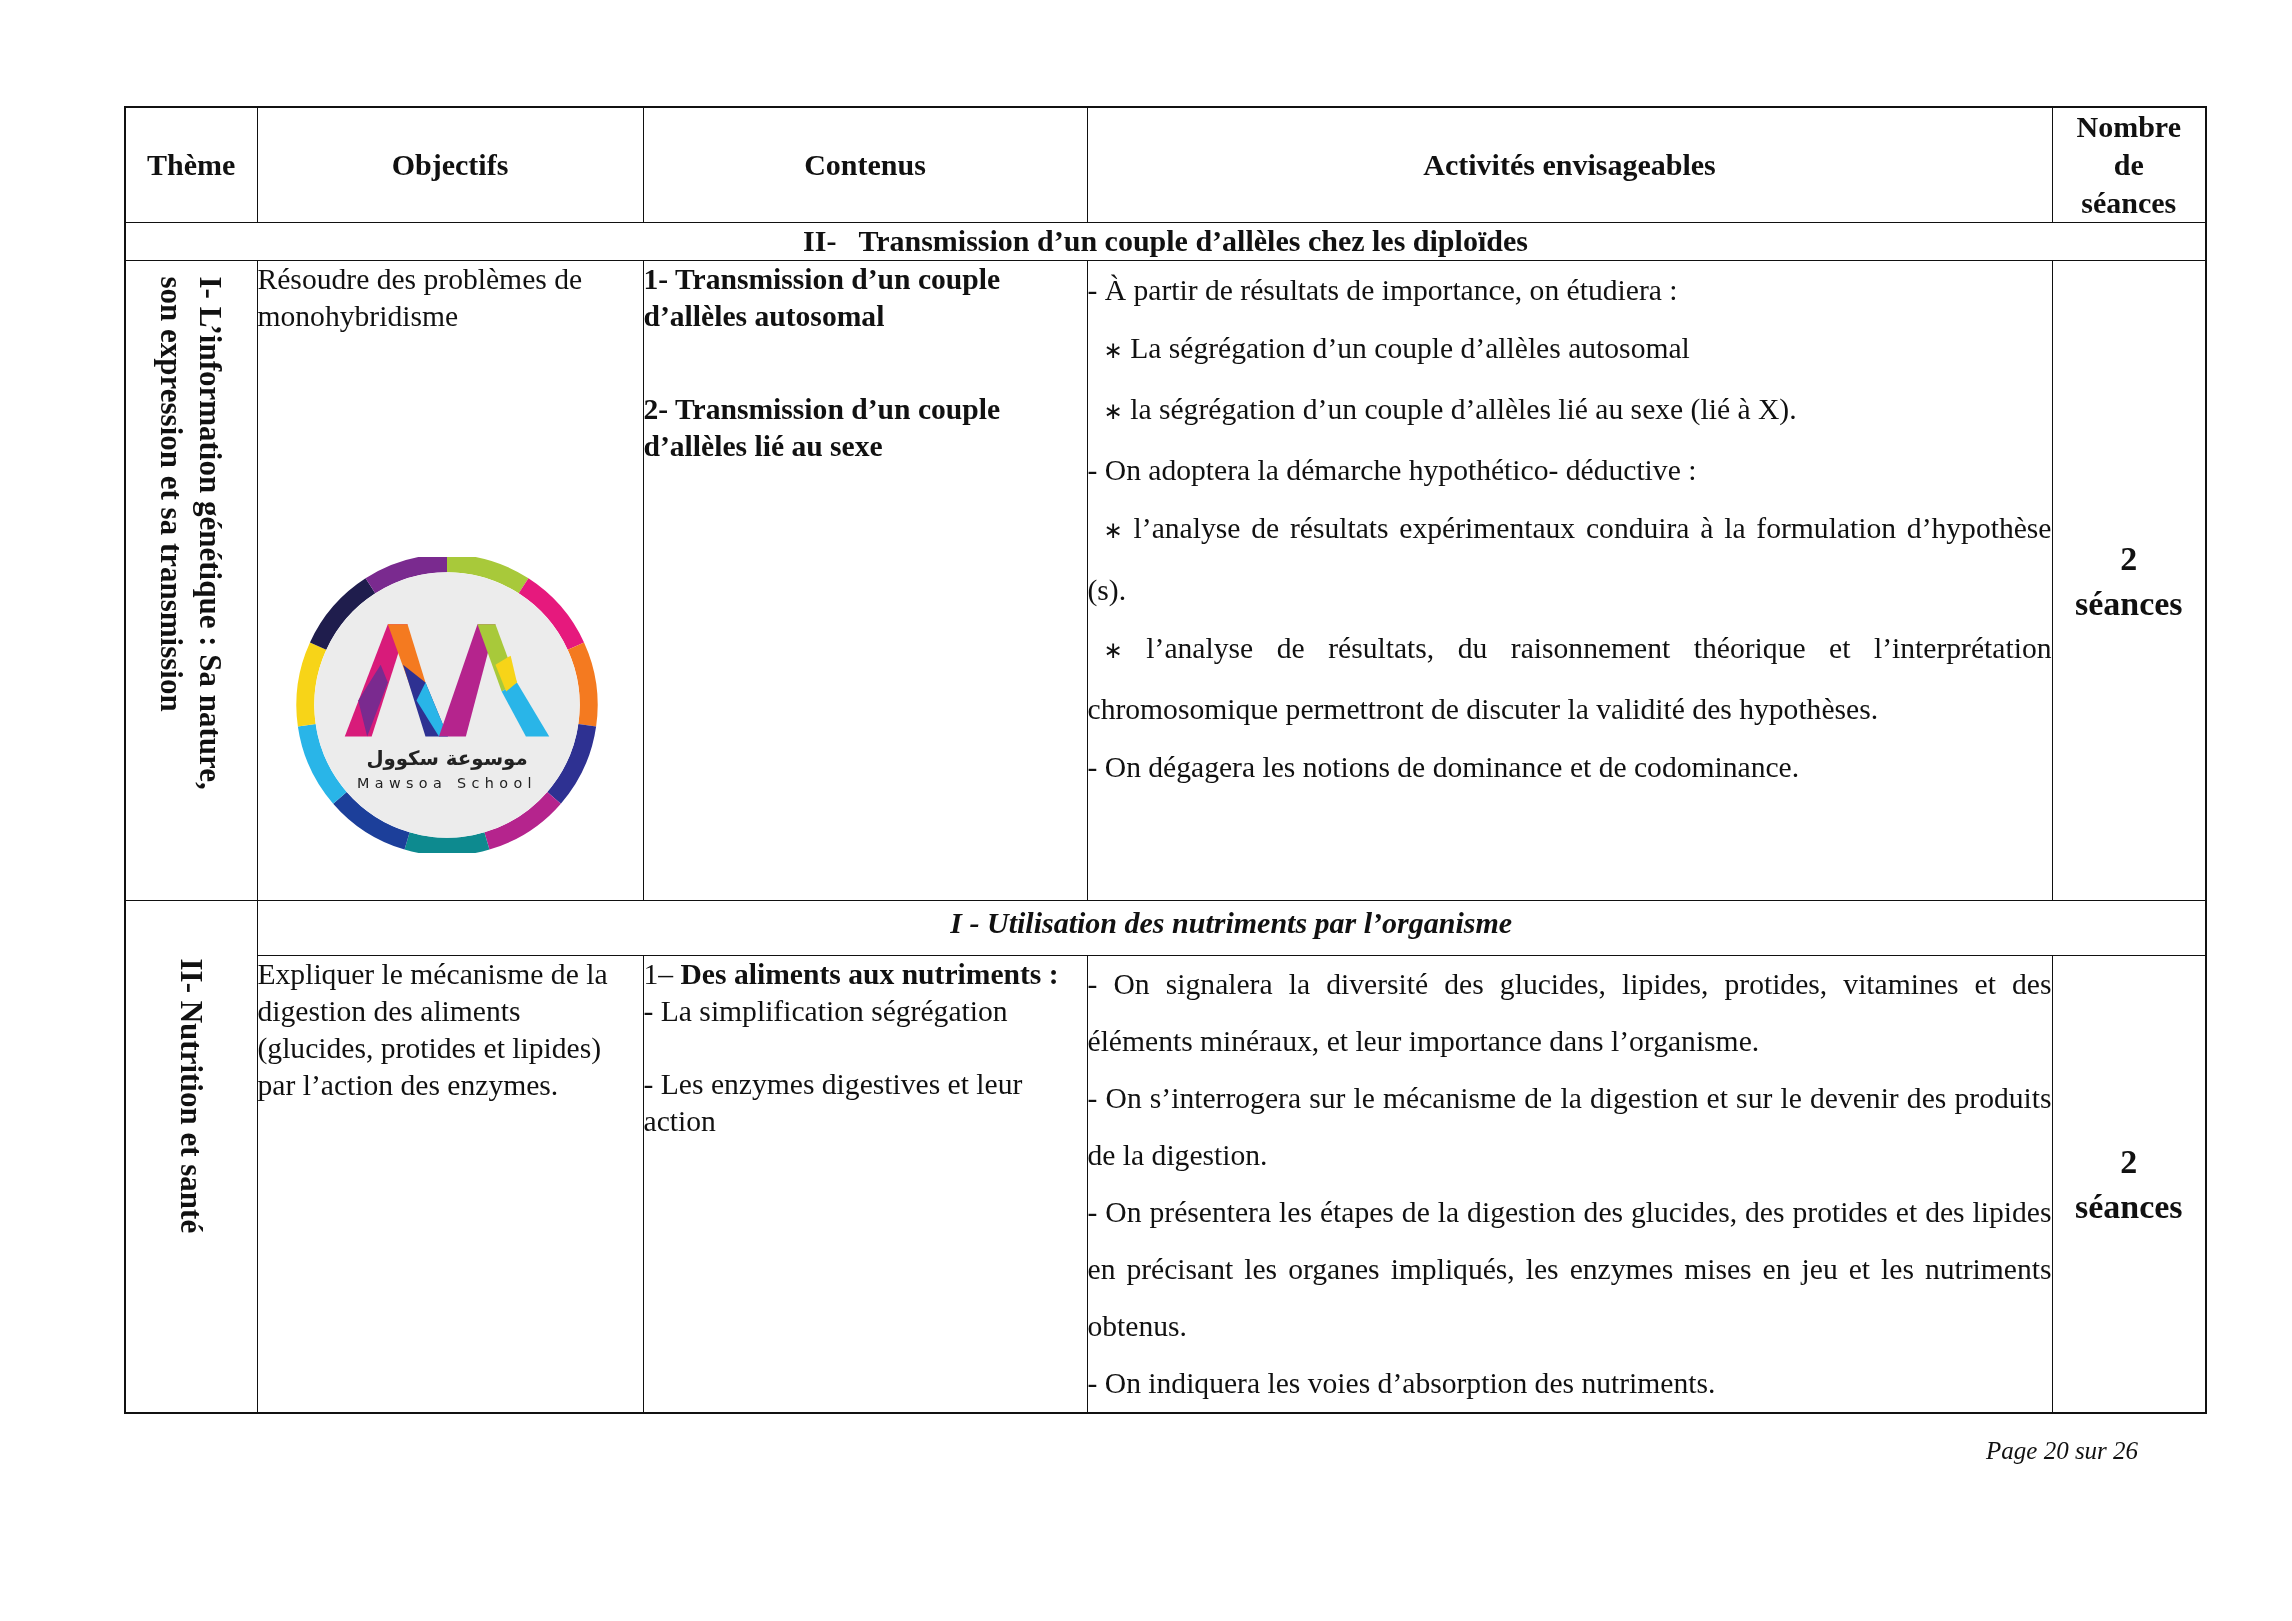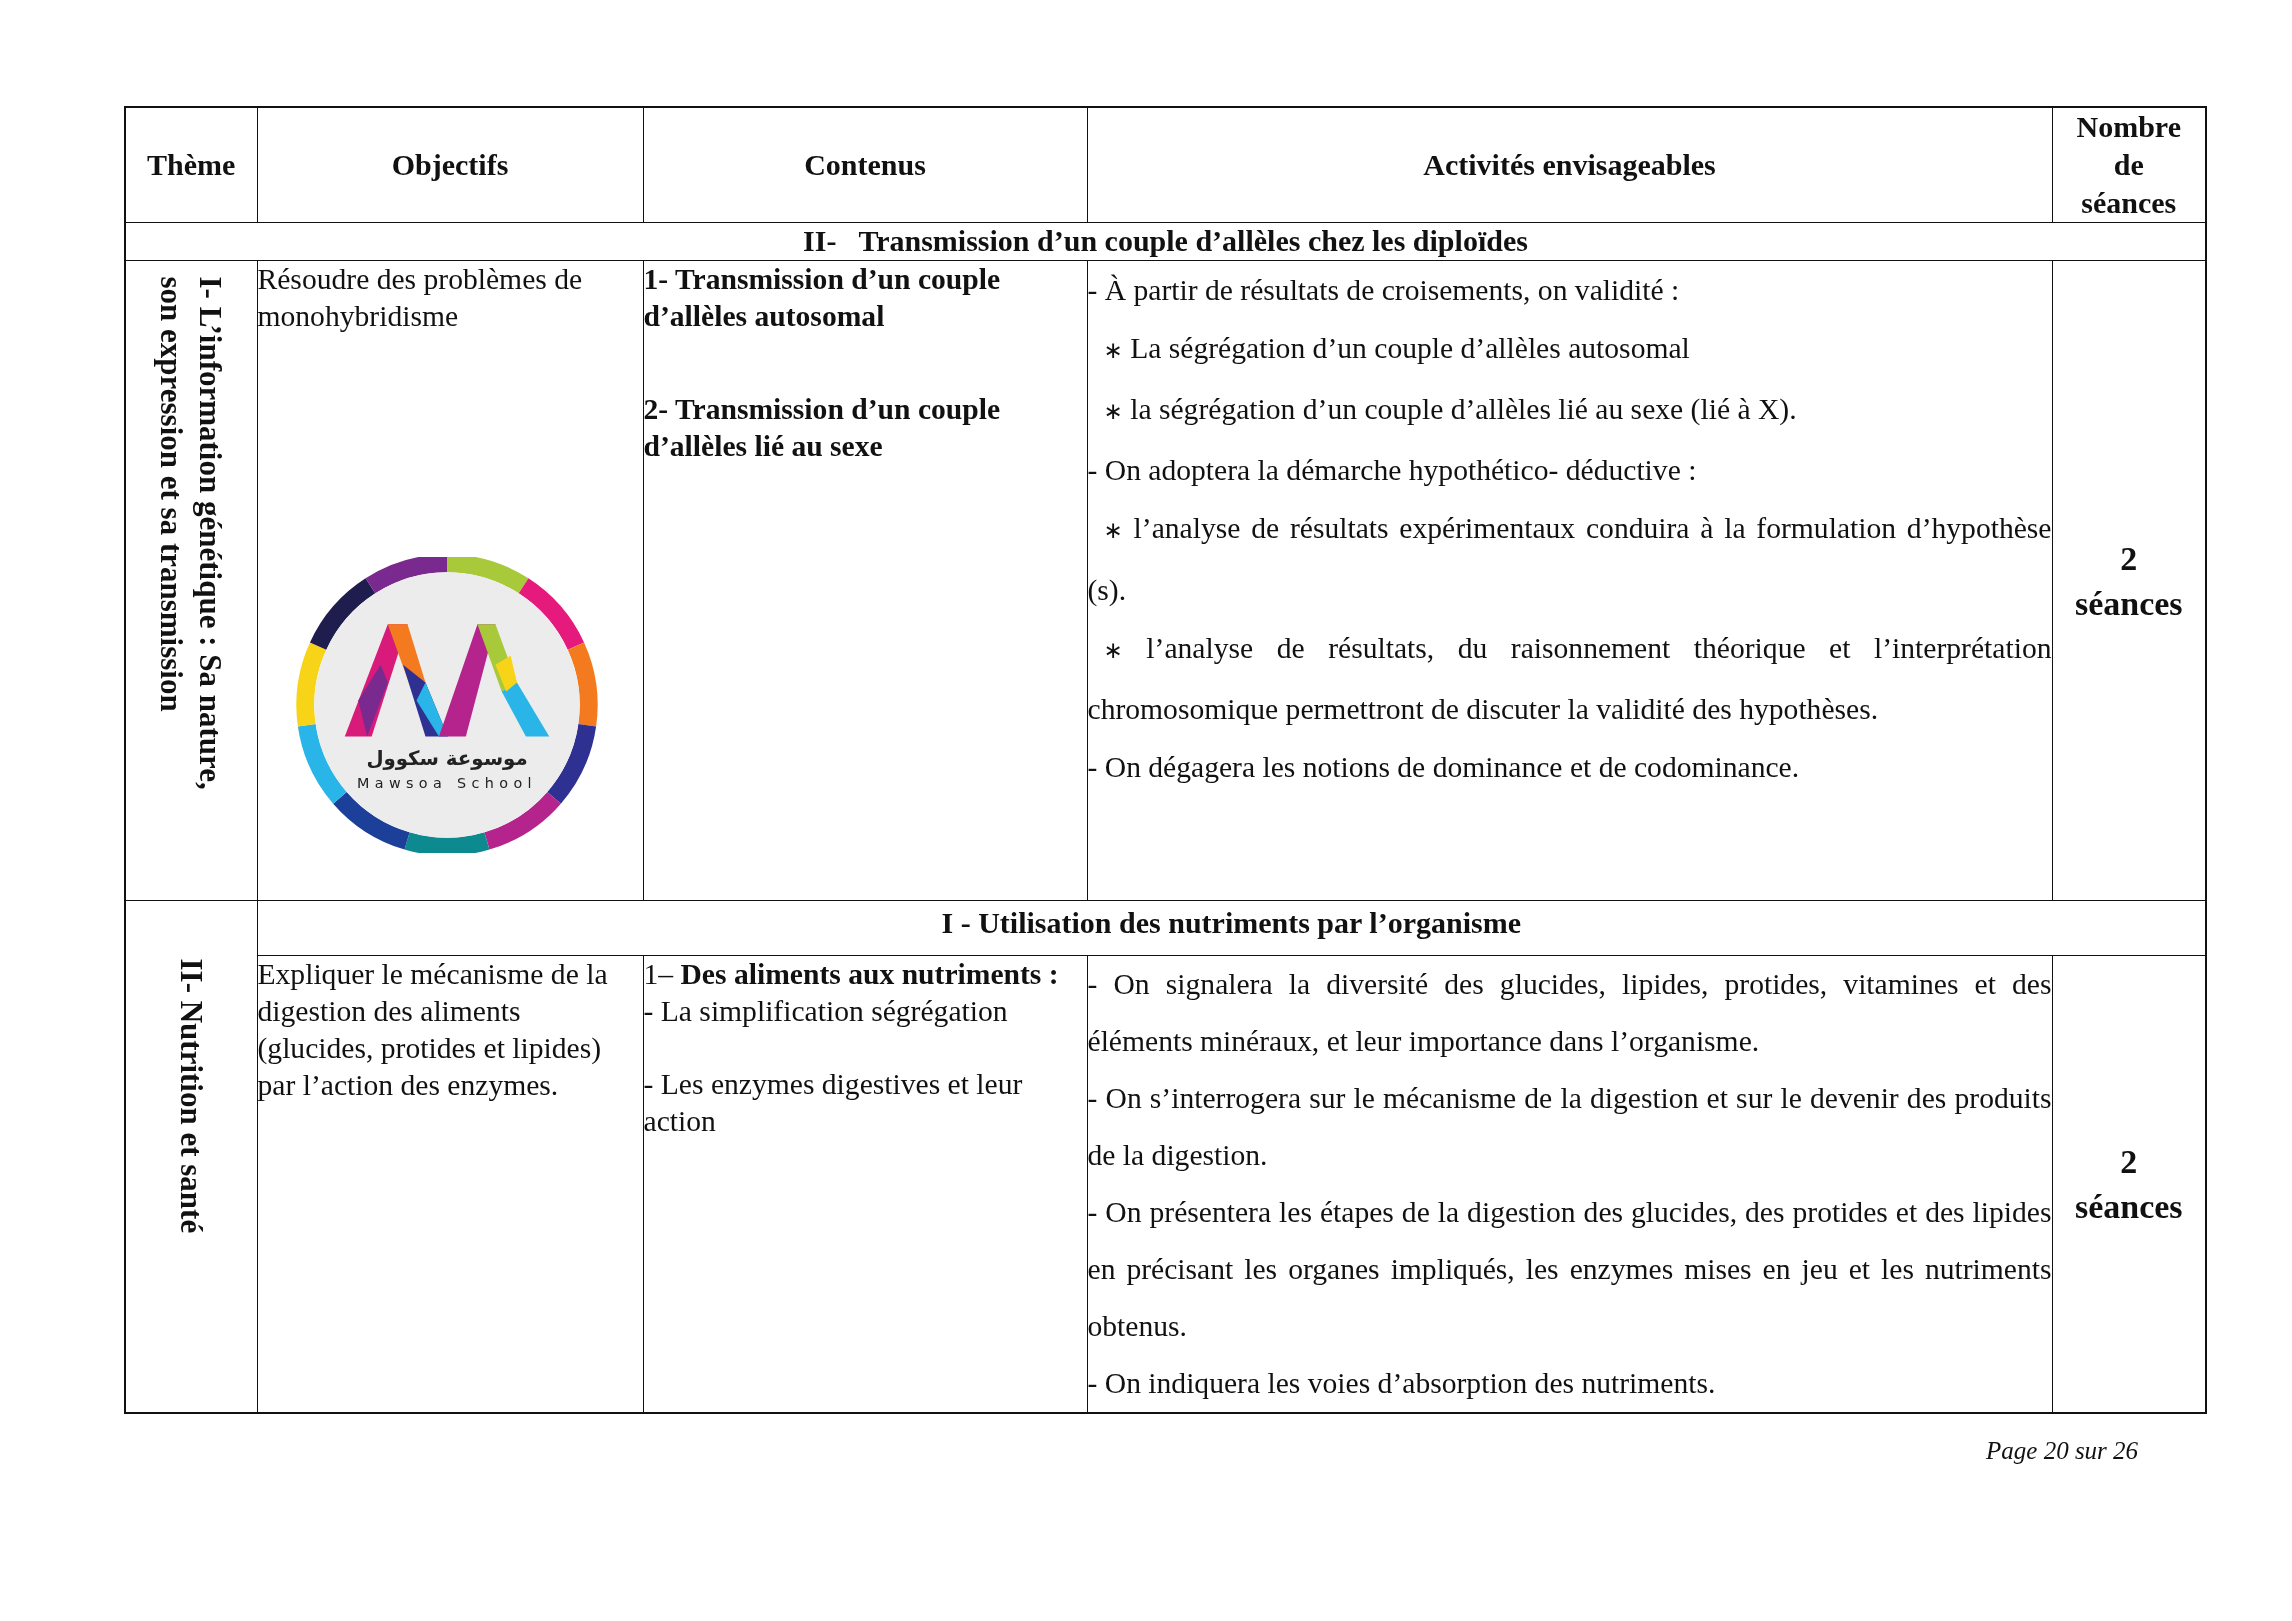--- a/index.html
+++ b/index.html
@@ -15,21 +15,21 @@
   col.c-theme { width:132px; }
   col.c-obj { width:386px; }
   col.c-cont { width:444px; }
   col.c-act { width:965px; }
   col.c-nb { width:154px; }
 
   th { font-weight:bold; font-size:30px; vertical-align:middle !important;
        height:113px; line-height:38px; }
   .sec-row td { text-align:center; font-weight:bold; font-size:30px; vertical-align:middle; }
   .sec1 { height:37px; line-height:36px; }
-  .sec2 { height:54px; line-height:36px; padding-top:0; vertical-align:top !important; }
+  .sec2 { height:54px; line-height:36px; padding-top:0; vertical-align:top !important;font-style:italic; }
   .sec2 span { display:block; padding-top:3.6px; }
 
   .theme-cell { position:relative; }
   .vert { position:absolute; left:50%; top:50%; white-space:nowrap; font-weight:bold;
           font-size:31px; line-height:39px; text-align:left; transform-origin:center center; }
   .vert.t1 { transform:translate(-50%,-50%) rotate(90deg); width:609px; }
   .vert.t2 { transform:translate(-50%,-50%) rotate(90deg); width:421px; text-align:left; }
 
   .obj { font-size:29.6px; line-height:37px; padding:1.8px 12.5px 0 14.3px; }
   .cont { font-size:29.6px; line-height:37px; padding:1.8px 10.7px 0 14.3px; }
@@ -90,21 +90,21 @@
         <span>son expression et sa transmission</span>
       </div>
     </td>
     <td class="obj">Résoudre des problèmes de monohybridisme</td>
     <td class="cont">
       <div class="bold">1- Transmission d’un couple d’allèles autosomal</div>
       <div class="gap"></div>
       <div class="bold">2- Transmission d’un couple d’allèles lié au sexe</div>
     </td>
     <td class="act">
-      <p>-  À partir de résultats de croisements, on validité :</p>
+      <p>-  À partir de résultats de importance, on étudiera :</p>
       <p class="sub"><span class="star">∗</span> <span>La ségrégation d’un couple d’allèles autosomal</span></p>
       <p class="sub"><span class="star">∗</span> <span>la ségrégation d’un couple d’allèles lié au sexe (lié à X).</span></p>
       <p>-  On adoptera la démarche hypothético- déductive :</p>
       <p class="sub" style="padding-left:0;text-indent:16px;"><span class="star">∗</span> <span>l’analyse de résultats expérimentaux conduira à la formulation d’hypothèse (s).</span></p>
       <p class="sub" style="padding-left:0;text-indent:16px;"><span class="star">∗</span> <span>l’analyse de résultats, du raisonnement théorique et l’interprétation chromosomique permettront de discuter la validité des hypothèses.</span></p>
       <p>- On dégagera les notions de dominance et de codominance.</p>
     </td>
     <td class="nb nb1">
       <span>2</span><br>
       <span>séances</span>

